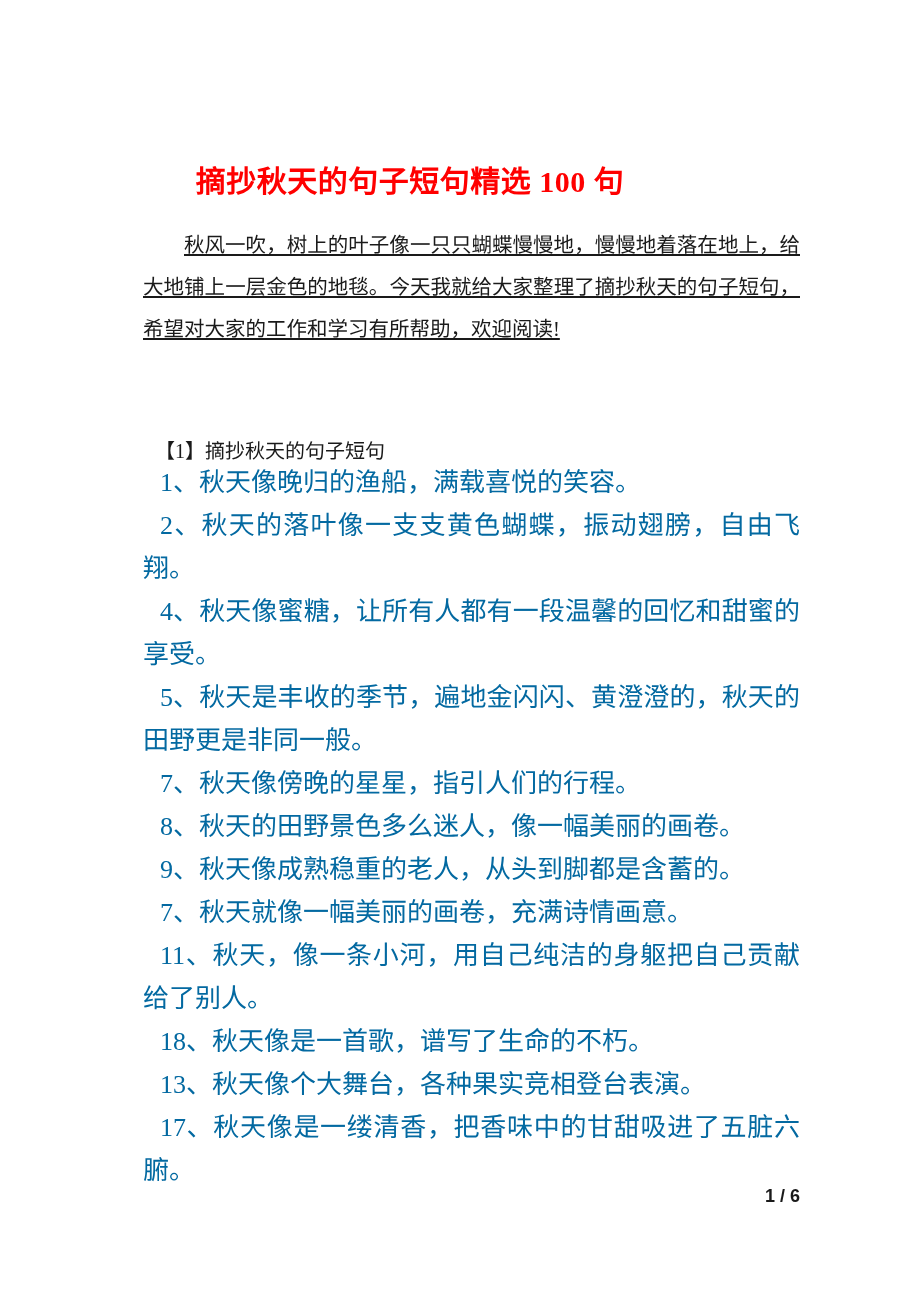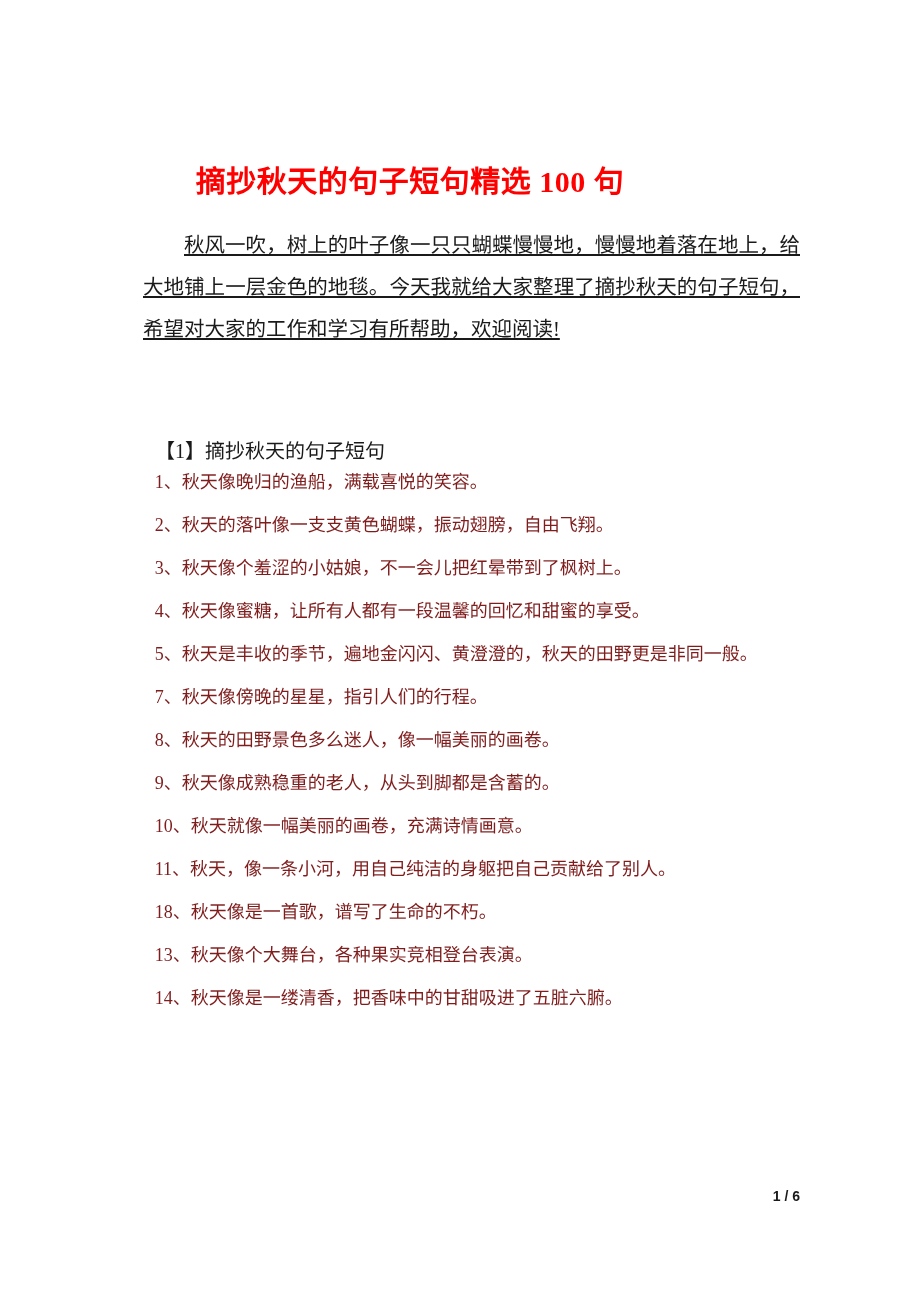--- a/index.html
+++ b/index.html
@@ -74,37 +74,37 @@
   }
 
   
   .list-block {
     position: absolute;
     left: 143px;
     top: 461px;
     width: 657px;
   }
   .list-item {
-    font-size: 18px;
+    font-size: 26px;
     line-height: 43px;
     text-indent: 0.65em;
     text-align: justify;
     text-justify: inter-ideograph;
     margin: 0;
-    color: #7f1d1d;
+    color: #0369a1;
   }
 
   
   .page-footer {
     position: absolute;
     left: 0;
     top: 1186px;
     width: 800px;
     text-align: right;
-    font-size: 14px;
+    font-size: 18px;
     font-weight: bold;
     line-height: 20px;
     color: #1a1a1a;
     font-family: "Liberation Sans", "DejaVu Sans", sans-serif;
   }
 </style>
 </head>
 <body>
 
 <div class="page">
@@ -113,28 +113,27 @@
 
   <div class="body-block">
     <p class="para indent">秋风一吹，树上的叶子像一只只蝴蝶慢慢地，慢慢地着落在地上，给大地铺上一层金色的地毯。今天我就给大家整理了摘抄秋天的句子短句，希望对大家的工作和学习有所帮助，欢迎阅读!</p>
   </div>
 
   <h2 class="section-heading">【1】摘抄秋天的句子短句</h2>
 
   <div class="list-block">
     <p class="list-item">1、秋天像晚归的渔船，满载喜悦的笑容。</p>
     <p class="list-item">2、秋天的落叶像一支支黄色蝴蝶，振动翅膀，自由飞翔。</p>
-    <p class="list-item">3、秋天像个羞涩的小姑娘，不一会儿把红晕带到了枫树上。</p>
     <p class="list-item">4、秋天像蜜糖，让所有人都有一段温馨的回忆和甜蜜的享受。</p>
     <p class="list-item">5、秋天是丰收的季节，遍地金闪闪、黄澄澄的，秋天的田野更是非同一般。</p>
     <p class="list-item">7、秋天像傍晚的星星，指引人们的行程。</p>
     <p class="list-item">8、秋天的田野景色多么迷人，像一幅美丽的画卷。</p>
     <p class="list-item">9、秋天像成熟稳重的老人，从头到脚都是含蓄的。</p>
-    <p class="list-item">10、秋天就像一幅美丽的画卷，充满诗情画意。</p>
+    <p class="list-item">7、秋天就像一幅美丽的画卷，充满诗情画意。</p>
     <p class="list-item">11、秋天，像一条小河，用自己纯洁的身躯把自己贡献给了别人。</p>
     <p class="list-item">18、秋天像是一首歌，谱写了生命的不朽。</p>
     <p class="list-item">13、秋天像个大舞台，各种果实竞相登台表演。</p>
-    <p class="list-item">14、秋天像是一缕清香，把香味中的甘甜吸进了五脏六腑。</p>
+    <p class="list-item">17、秋天像是一缕清香，把香味中的甘甜吸进了五脏六腑。</p>
   </div>
 
   <div class="page-footer">1 / 6</div>
 
 </div>
 
 </body></html>

